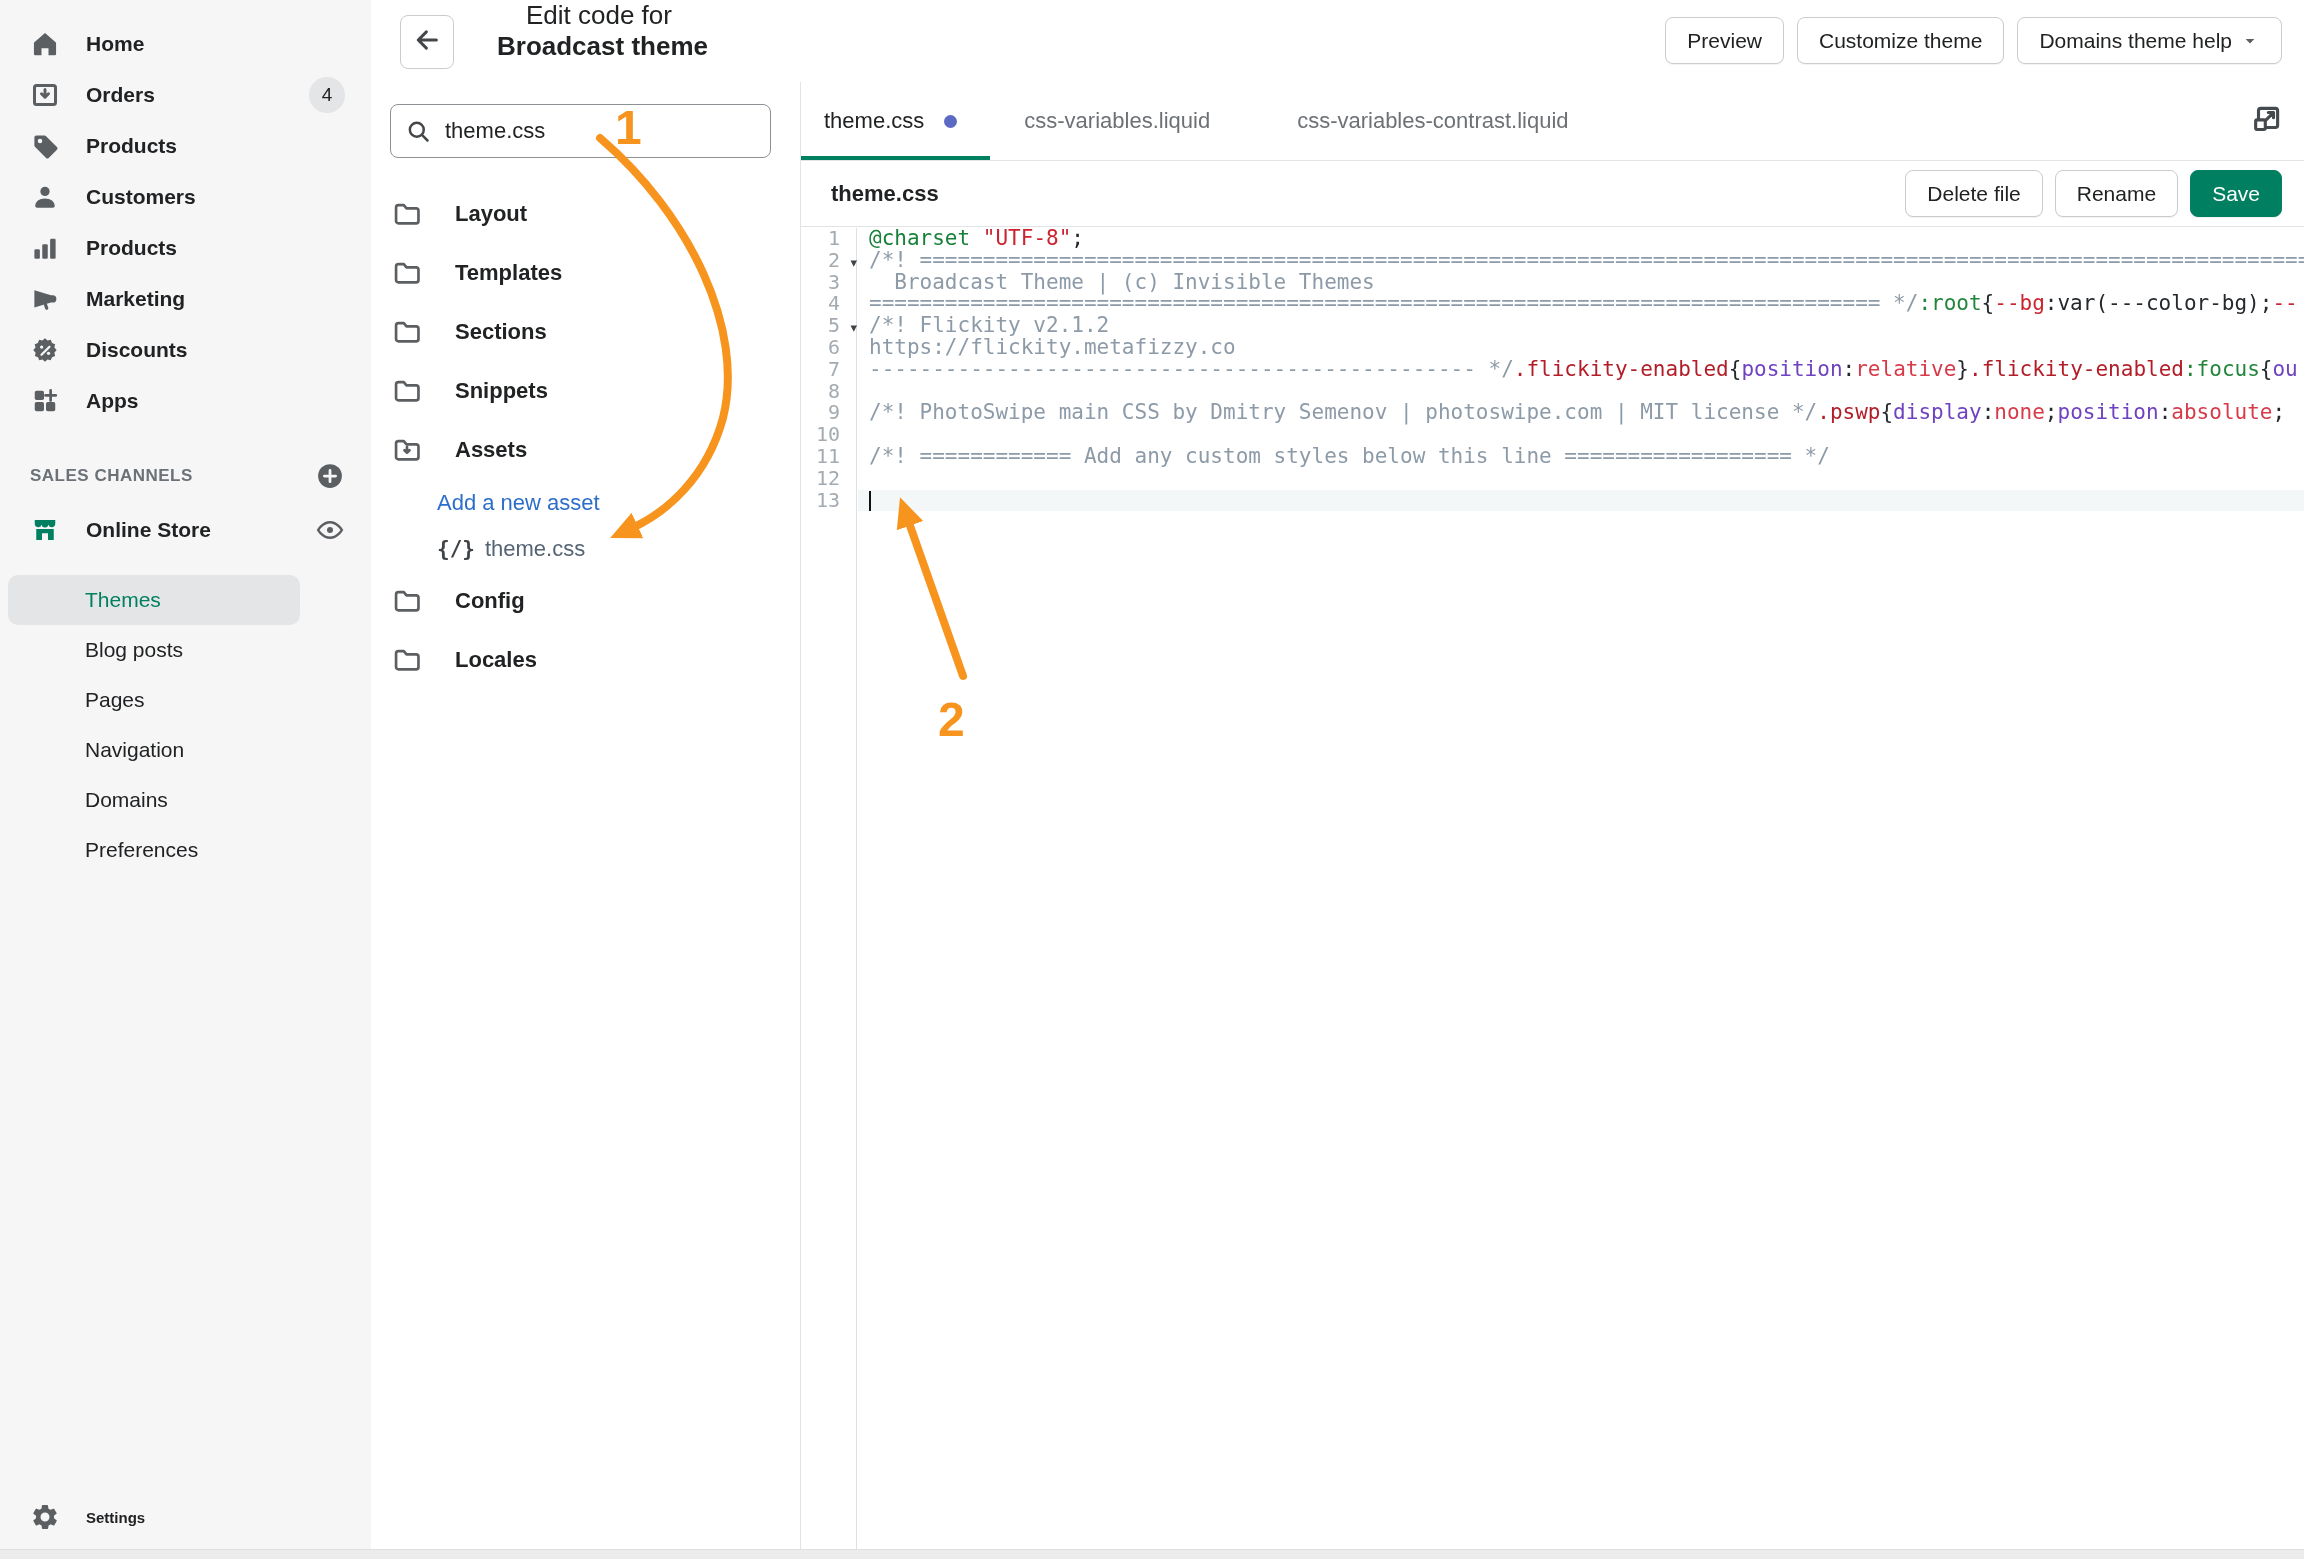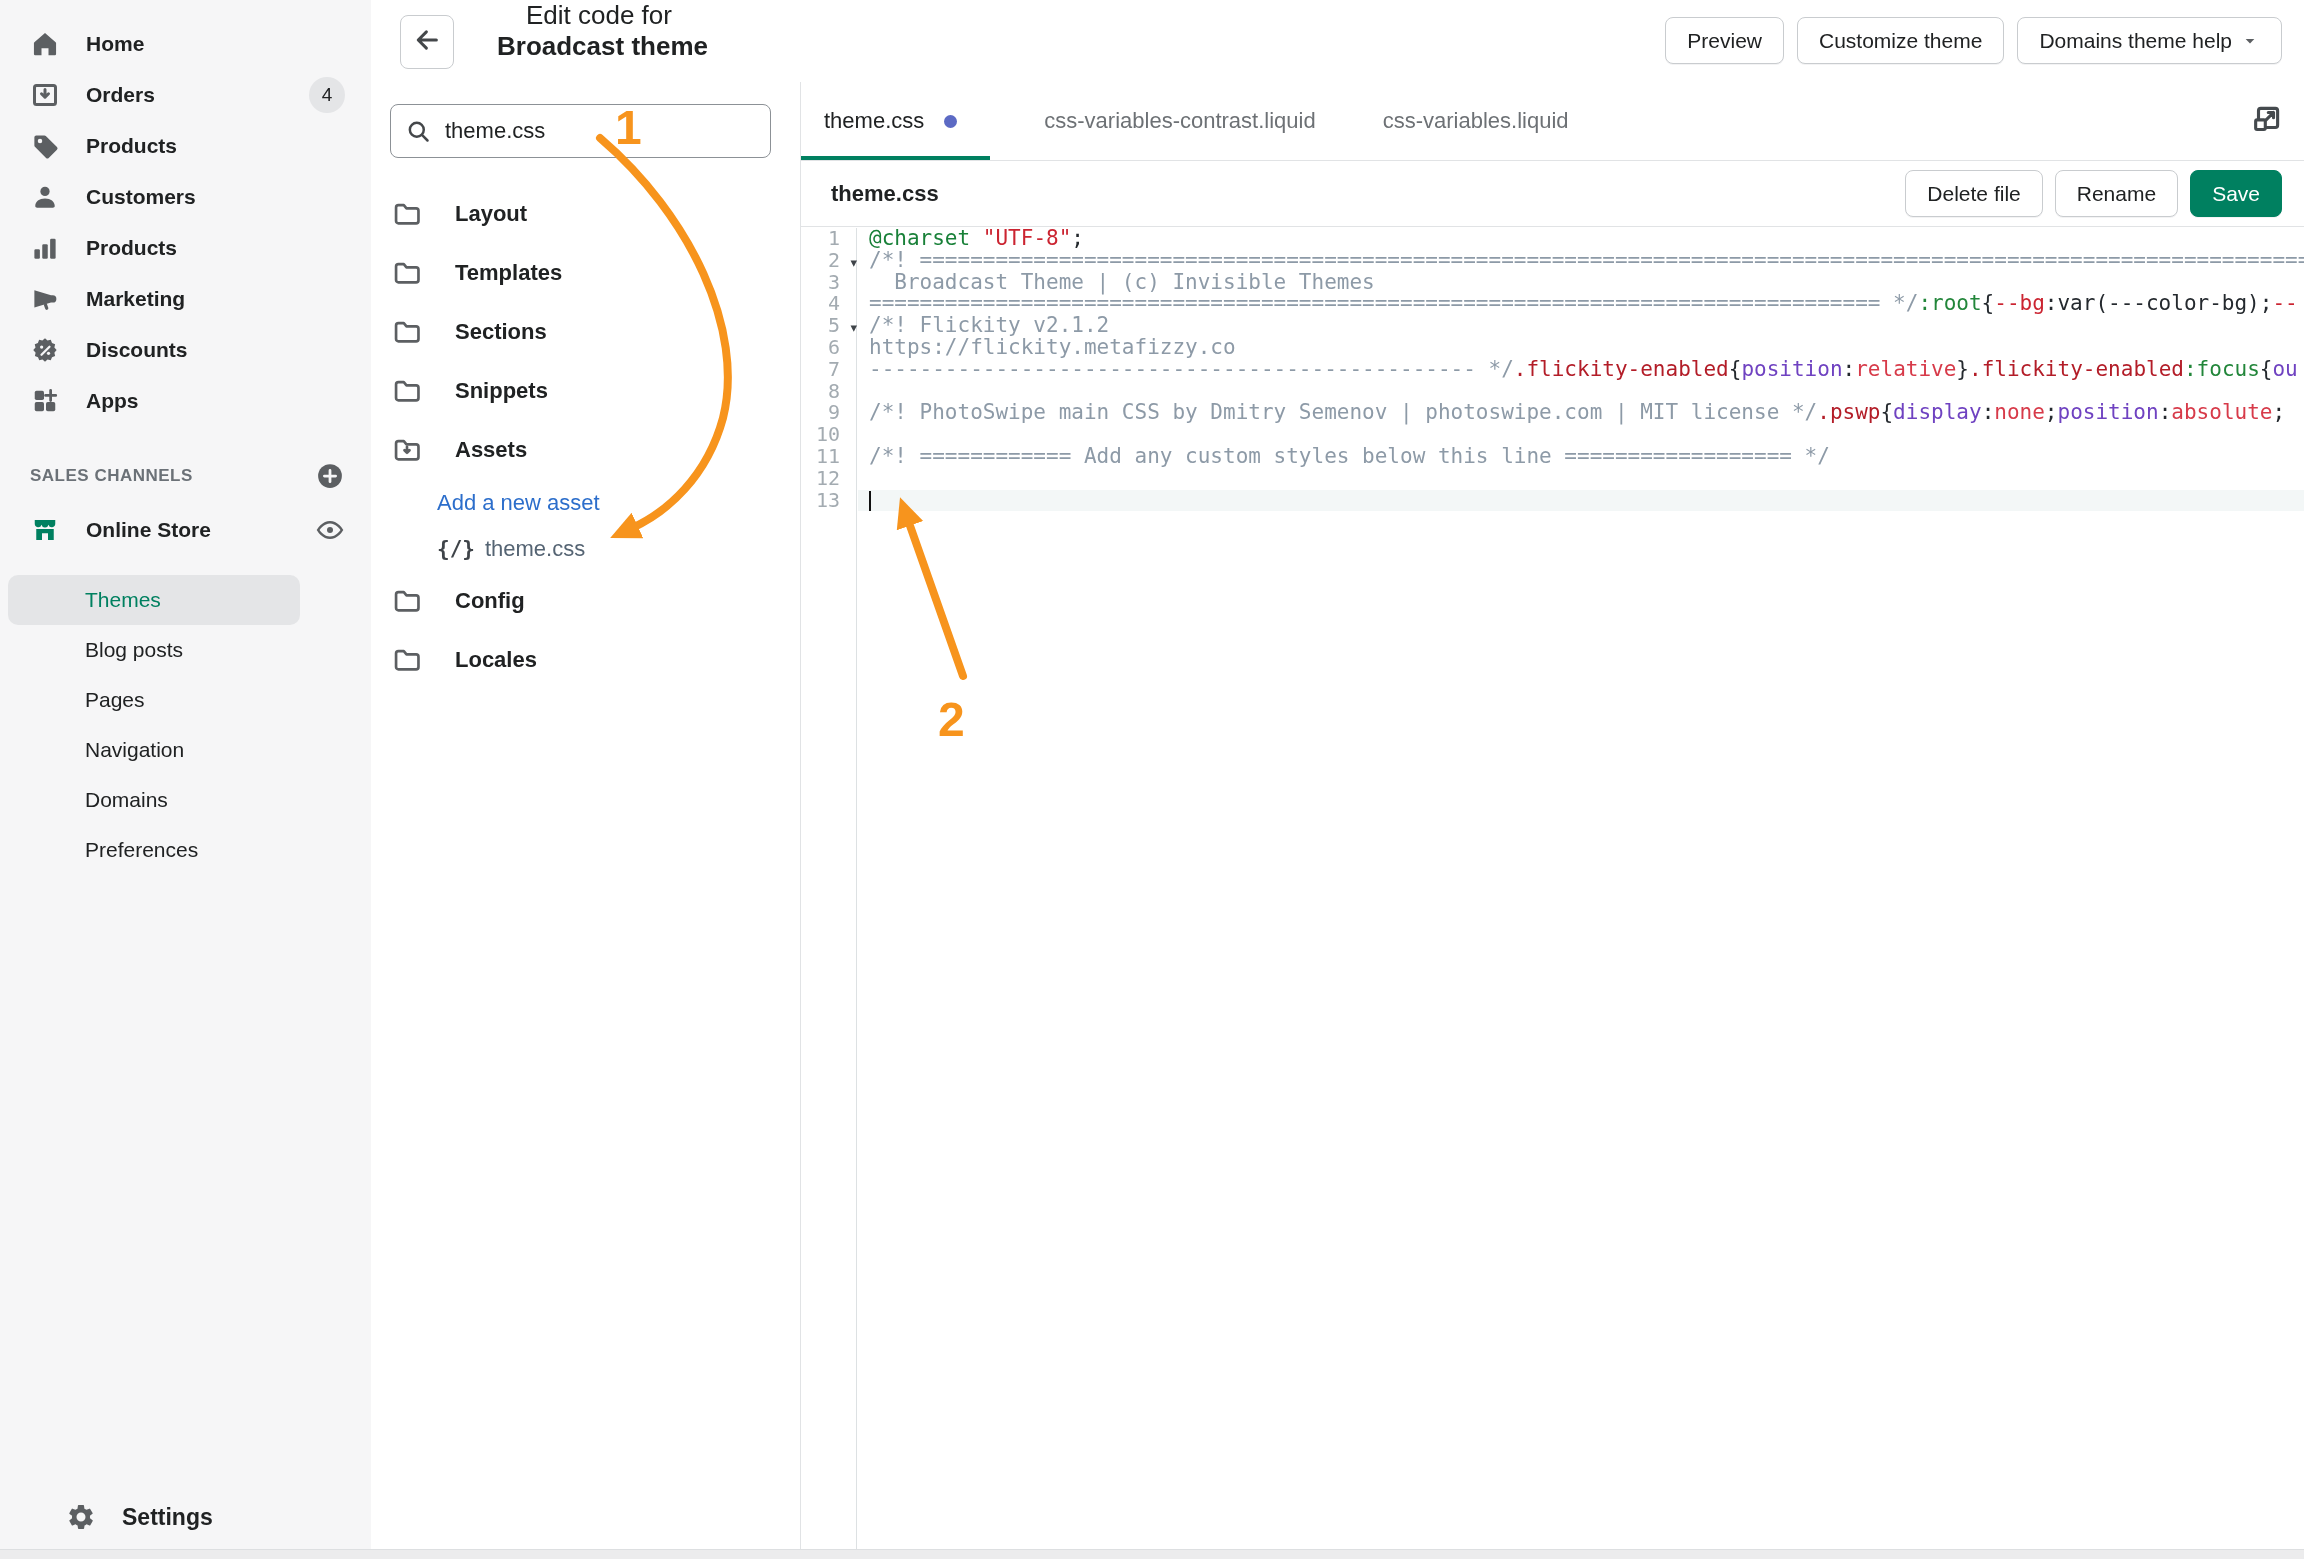--- a/index.html
+++ b/index.html
@@ -18,21 +18,21 @@
   .channels-label{font-size:17px;font-weight:700;letter-spacing:.5px;color:#6b7177;}
   .icon-20{margin-left:auto;width:30px;height:30px;color:#5c5f62;cursor:pointer;}
   .icon-20 svg{width:30px;height:30px;}
   .online-store{margin-top:6px;}
   .online-store .nav-icon{color:#008060;}
   .online-store .icon-20{margin-left:auto;}
   .subnav{margin-top:20px;}
   .sub-item{height:50px;display:flex;align-items:center;padding-left:85px;font-size:21px;color:#202223;cursor:pointer;}
   .sub-item.selected{background:#e4e5e7;border-radius:10px;margin:0 71px 0 8px;padding-left:77px;color:#008060;}
   .settings-item{position:absolute;left:0;right:12px;bottom:17px;height:50px;display:flex;align-items:center;
-                 gap:26px;padding:0 26px 0 30px;font-size:23px;font-weight:600;cursor:pointer;margin-left:36px;}
+                 gap:26px;padding:0 26px 0 30px;font-size:15px;font-weight:600;cursor:pointer;}
   
   .topbar{position:absolute;left:371px;top:0;right:0;height:82px;background:#fff;border-bottom:1px solid #e1e3e5;}
   .back-btn{position:absolute;left:29px;top:15px;width:52px;height:52px;border:1px solid #c9cccf;border-radius:8px;
             background:#fff;display:flex;align-items:center;justify-content:center;color:#44474a;cursor:pointer;}
   .back-btn svg{width:30px;height:30px;}
   .page-title{position:absolute;left:119px;top:0;height:82px;display:flex;align-items:center;font-size:26px;color:#202223;flex-direction:column;}
   .page-title .bold{font-weight:700;margin-left:7px;}
   .top-actions{position:absolute;right:22px;top:17px;display:flex;gap:13px;}
   .btn{height:47px;padding:0 21px;border:1px solid #c9cccf;border-radius:8px;background:#fff;font-size:21px;
        color:#202223;font-family:"Liberation Sans",sans-serif;display:flex;align-items:center;gap:8px;
@@ -302,25 +302,25 @@
         </div>
       </div>
   </section>
 
   <section class="editor">
     <div class="tabbar">
       <div class="tab tab1 active">
         <span>theme.css</span>
         <span class="tab-dot"></span>
       </div>
+      <div class="tab tab2">
+        <span>css-variables.liquid</span>
+      </div>
       <div class="tab tab3">
         <span>css-variables-contrast.liquid</span>
-      </div>
-      <div class="tab tab2">
-        <span>css-variables.liquid</span>
       </div>
       <div class="tab-underline"></div>
       <div class="expand-btn">
         <span><svg viewBox="0 0 24 24" fill="none" stroke="currentColor" stroke-width="2.2" stroke-linejoin="round">
               <rect x="6" y="4.5" width="13.5" height="13.5" rx="1.6"></rect>
               <rect x="4" y="12.6" width="6.8" height="6.8" rx="1" fill="#fff"></rect>
               <path d="M11.4 12.6 16.6 7.4M12.9 7.4h3.7v3.7" stroke-linecap="round"></path>
             </svg></span>
       </div>
     </div>

